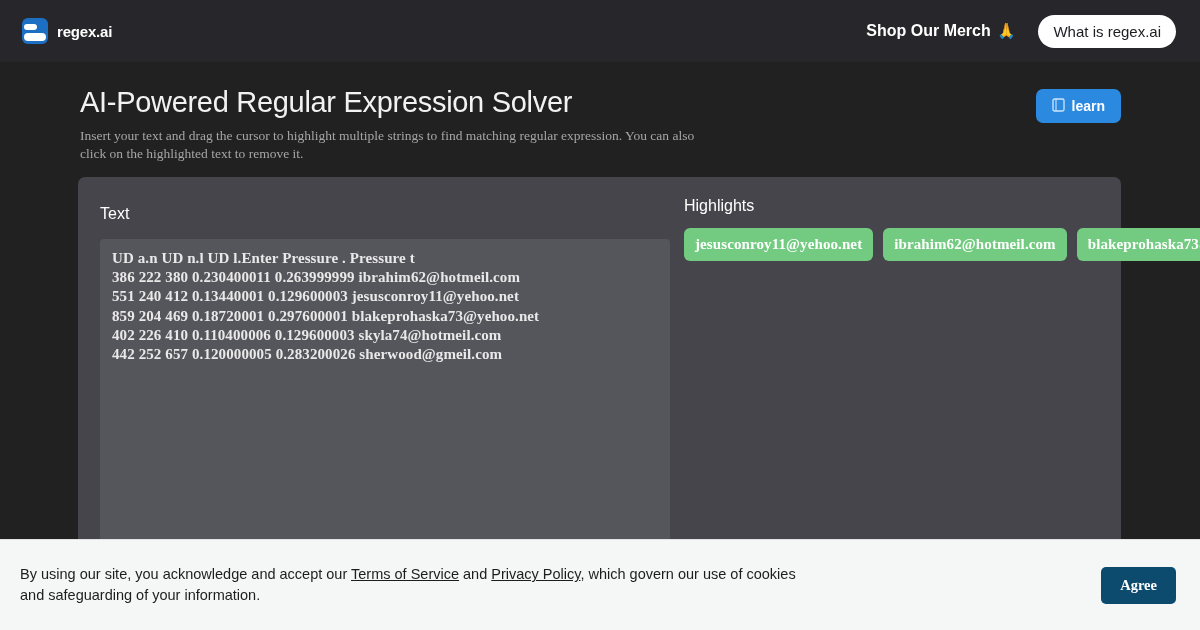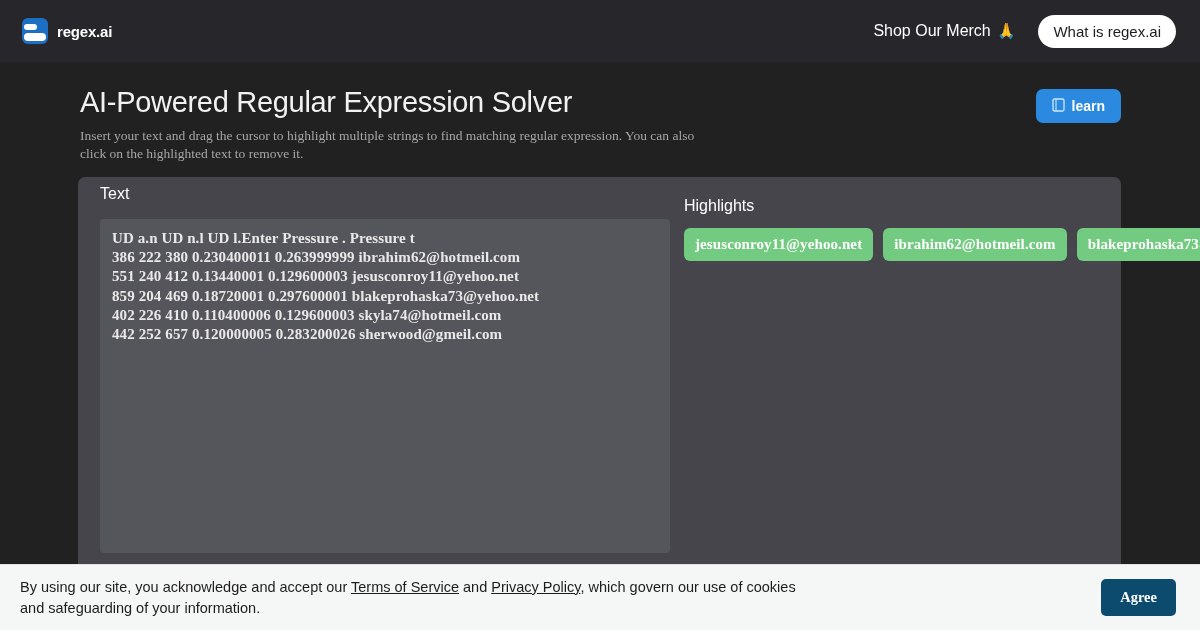--- a/index.html
+++ b/index.html
@@ -67,21 +67,21 @@
 
   .header-right {
     display: flex;
     align-items: center;
     gap: 22px;
   }
 
   .merch-link {
     color: #ffffff;
     font-size: 16px;
-    font-weight: 400;
+    font-weight: 700;
     display: flex;
     gap: 7px;
     cursor: pointer;
   }
   .merch-emoji { font-size: 15px; }
 
   .whatis-btn {
     background: #ffffff;
     color: #1d1d22;
     font-size: 15px;
@@ -142,21 +142,21 @@
     top: 177px;
     width: 1043px;
     height: 390px;
     background: #45454b;
     border-radius: 7px 7px 0 0;
     display: flex;
   }
 
   .pane-text {
     width: 592px;
-    padding: 8px 0 0 22px;
+    padding: 28px 0 0 22px;
   }
   .pane-highlights {
     flex: 1;
     padding: 20px 30px 0 14px;
     position: relative;
   }
 
   .pane-title {
     color: #ffffff;
     font-size: 16px;
@@ -216,21 +216,21 @@
     cursor: pointer;
     letter-spacing: 0.1px;
   }
 
   
   .cookie {
     position: absolute;
     left: 0;
     bottom: 0;
     width: 1200px;
-    height: 66px;
+    height: 91px;
     background: #f5f6f6;
     display: flex;
     align-items: center;
     justify-content: space-between;
     padding: 0 24px 0 20px;
     border-top: 1px solid #e3e3e3;
   }
 
   .cookie-text {
     color: #1d1d1d;

